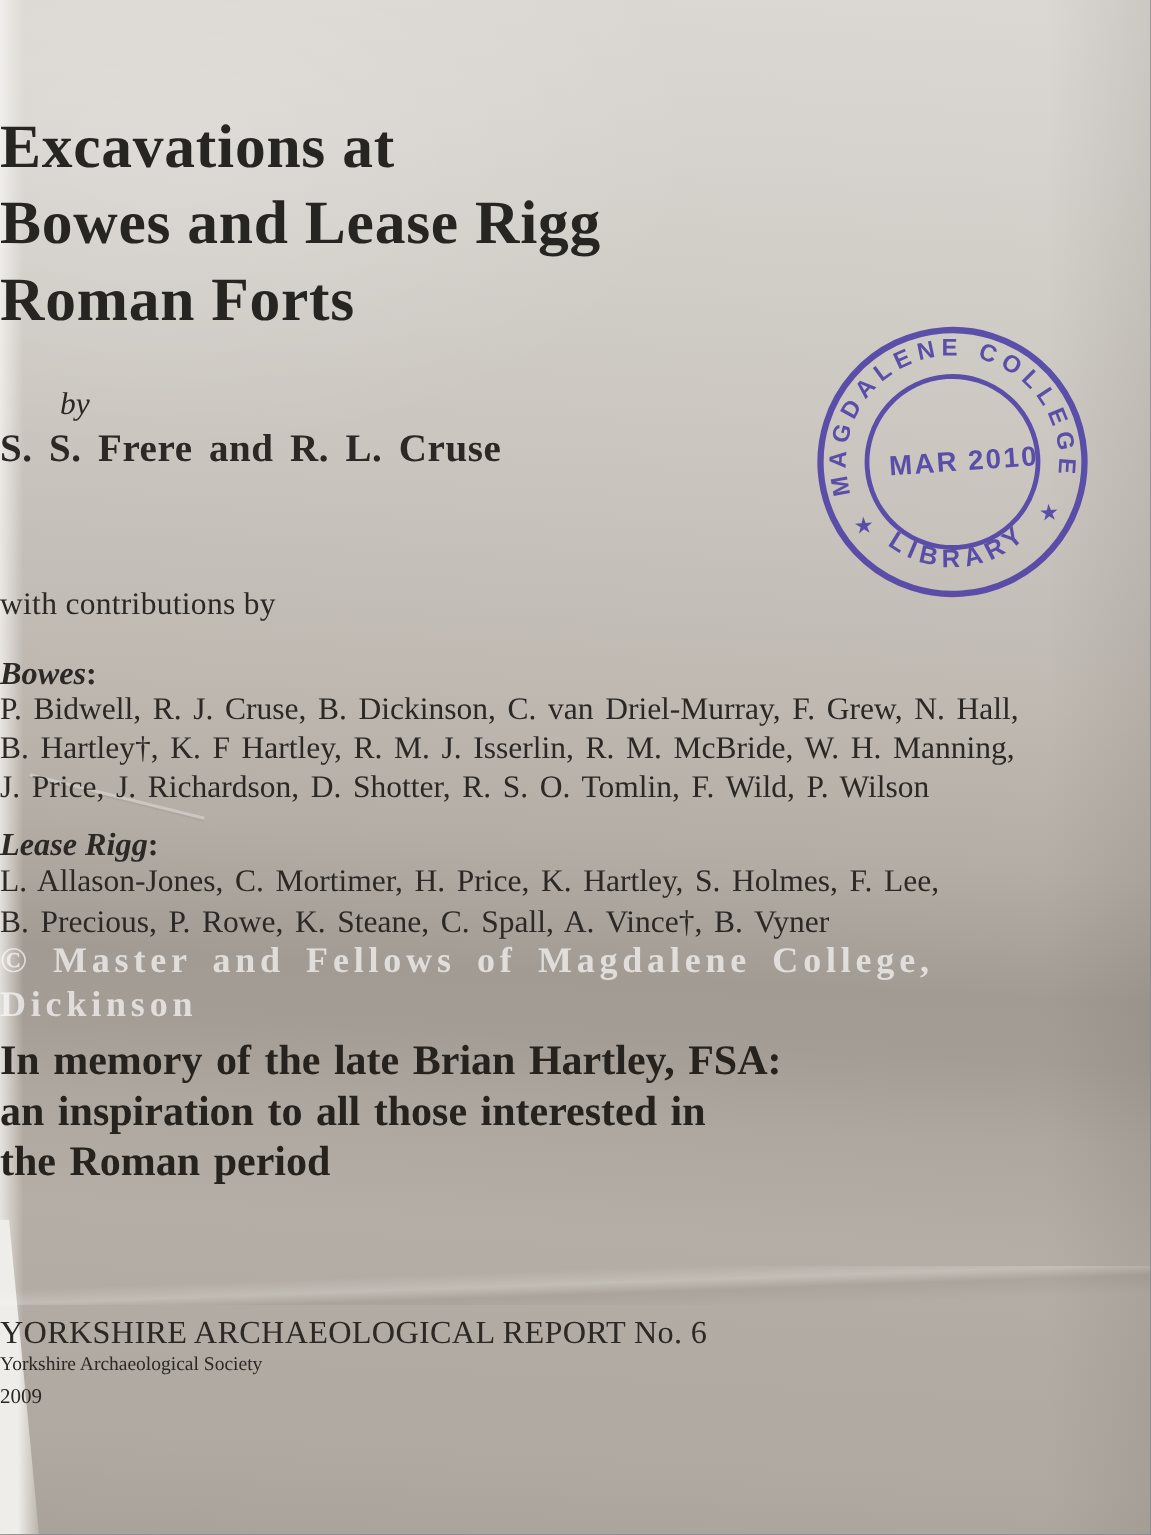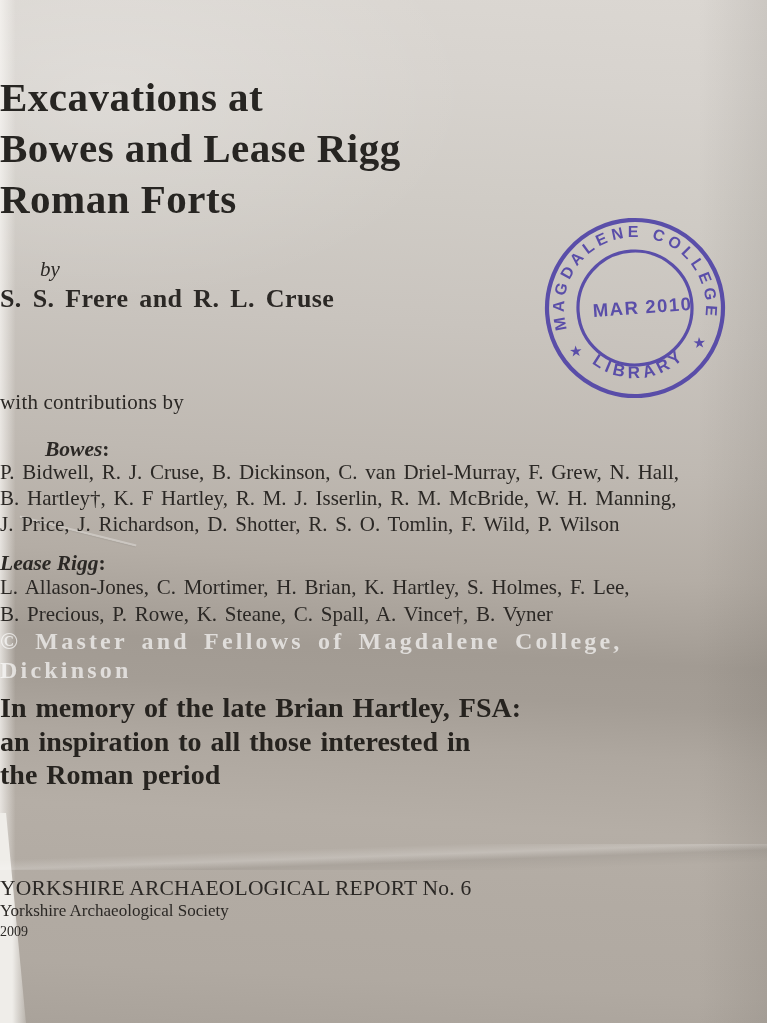--- a/index.html
+++ b/index.html
@@ -43,34 +43,34 @@
 
   
   .col { position: absolute; left: 0; right: 26px; text-align: left; }
 
   .title { top: 72px; font-size: 41px; line-height: 51px; font-weight: 700; letter-spacing: 0.5px; color: #272522; }
   .byline { top: 257px; font-size: 21px; font-style: italic; padding-left: 40px; }
   .authors { top: 284px; font-size: 26px; font-weight: 700; word-spacing: 4px; letter-spacing: 0.4px; }
   .contrib-intro { top: 390px; font-size: 21px; letter-spacing: 0.2px; }
   .group-head { font-size: 21.5px; font-weight: 700; }
   .group-head .gh-name { font-style: italic; }
-  .bowes-head { top: 437px; padding-left: 45px; }
+  .bowes-head { top: 437px; }
   .bowes-lines { top: 460px; font-size: 21px; line-height: 25.8px; word-spacing: 2.5px; }
   .lr-head { top: 551px; }
   .lr-lines { top: 574px; font-size: 21px; line-height: 26.5px; word-spacing: 2.5px; }
 
   .watermark {
     top: 627px; font-size: 24px; line-height: 29px; font-weight: 700;
     letter-spacing: 3.2px; word-spacing: 5px;
     color: rgba(255,255,255,0.66);
   }
   .dedication { top: 691px; font-size: 28px; line-height: 33.5px; font-weight: 700; word-spacing: 2px; color: #26231f; }
 
   .imprint-1 { top: 876px; font-size: 21.5px; letter-spacing: 0.2px; }
-  .imprint-2 { top: 901px; font-size: 17px; }
+  .imprint-2 { top: 901px; font-size: 13px; }
   .imprint-3 { top: 924px; font-size: 14px; }
 
   .line { display: block; }
 
   
   .stamp { position: absolute; left: 543px; top: 216px; width: 184px; height: 184px; opacity: 0.88; }
   .stamp svg { display: block; width: 100%; height: 100%; }
   .stamp text { font-family: "Liberation Sans", "DejaVu Sans", sans-serif; font-weight: 700; }
   .stamp .arc-text { font-size: 16px; letter-spacing: 4.2px; }
   .stamp .arc-text-bottom { font-size: 17px; letter-spacing: 4px; }
@@ -128,21 +128,21 @@
   <div class="col bowes-lines">
     <span class="line">P. Bidwell, R. J. Cruse, B. Dickinson, C. van Driel-Murray, F. Grew, N. Hall,</span>
     <span class="line">B. Hartley†, K. F Hartley, R. M. J. Isserlin, R. M. McBride, W. H. Manning,</span>
     <span class="line">J. Price, J. Richardson, D. Shotter, R. S. O. Tomlin, F. Wild, P. Wilson</span>
   </div>
 
   <div class="col group-head lr-head">
     <span class="gh-name">Lease Rigg</span><span>:</span>
   </div>
   <div class="col lr-lines">
-    <span class="line">L. Allason-Jones, C. Mortimer, H. Brian, K. Hartley, S. Holmes, F. Lee,</span>
+    <span class="line">L. Allason-Jones, C. Mortimer, H. Price, K. Hartley, S. Holmes, F. Lee,</span>
     <span class="line">B. Precious, P. Rowe, K. Steane, C. Spall, A. Vince†, B. Vyner</span>
   </div>
 
   <div class="col watermark">
     <span class="line">© Master and Fellows of Magdalene College,</span>
     <span class="line">Dickinson</span>
   </div>
 
   <div class="col dedication">
     <span class="line">In memory of the late Brian Hartley, FSA:</span>

